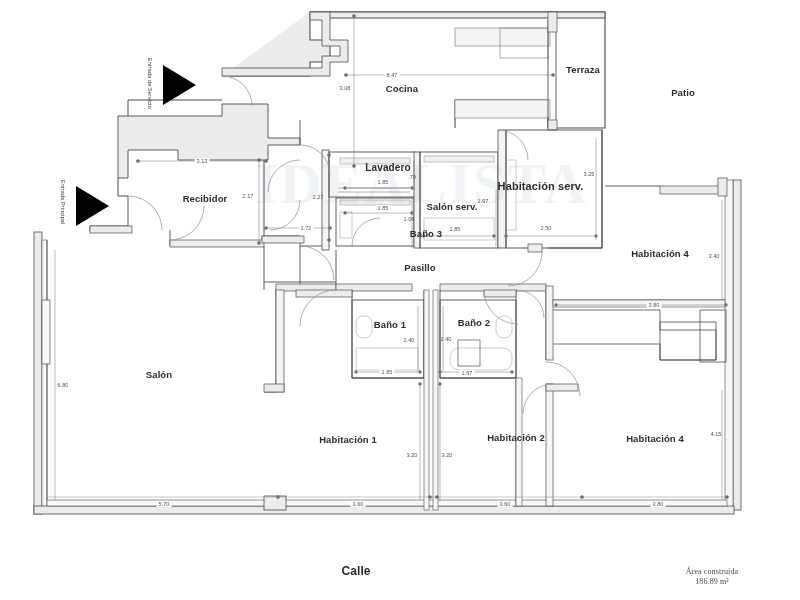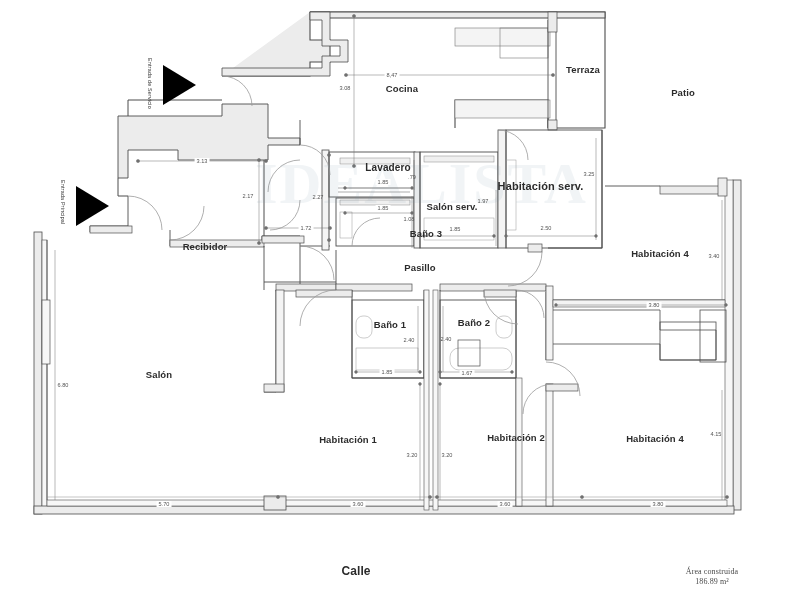--- a/index.html
+++ b/index.html
@@ -242,21 +242,21 @@
 
   <div class="arrow" style="left:163px;top:65px;"></div>
   <div class="vtext" style="left:153px;top:58px;transform:rotate(90deg);">Entrada de Servicio</div>
 
   <div class="arrow" style="left:76px;top:186px;"></div>
   <div class="vtext" style="left:66px;top:180px;transform:rotate(90deg);">Entrada Principal</div>
 
   <div class="lbl room" style="left:402px;top:88px;">Cocina</div>
   <div class="lbl room" style="left:583px;top:69px;">Terraza</div>
   <div class="lbl room" style="left:683px;top:92px;">Patio</div>
-  <div class="lbl room" style="left:205px;top:198px;margin-top:48px;">Recibidor</div>
+  <div class="lbl room" style="left:205px;top:198px;">Recibidor</div>
   <div class="lbl room" style="left:388px;top:167px;font-size:10px;">Lavadero</div>
   <div class="lbl room" style="left:379px;top:233px;margin-left:47px;">Baño 3</div>
   <div class="lbl room" style="left:452px;top:206px;">Salón serv.</div>
   <div class="lbl room" style="left:526px;top:186px;font-size:11px;padding-left:29px;">Habitación serv.</div>
   <div class="lbl room" style="left:660px;top:253px;">Habitación 4</div>
   <div class="lbl room" style="left:420px;top:267px;">Pasillo</div>
   <div class="lbl room" style="left:147px;top:374px;margin-left:12px;">Salón</div>
   <div class="lbl room" style="left:390px;top:324px;">Baño 1</div>
   <div class="lbl room" style="left:474px;top:322px;">Baño 2</div>
   <div class="lbl room" style="left:348px;top:439px;">Habitación 1</div>

